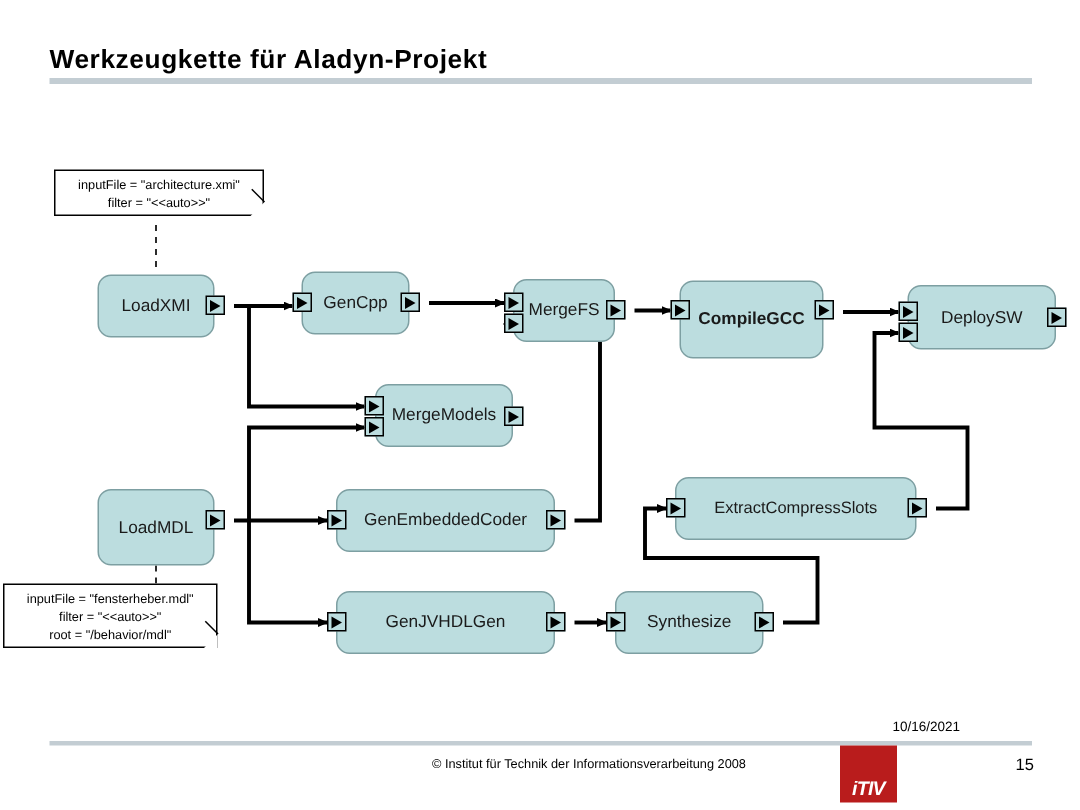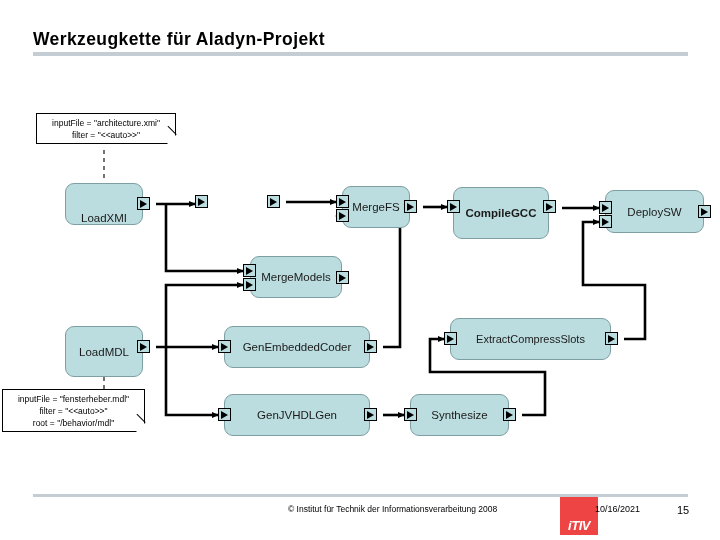--- a/index.html
+++ b/index.html
@@ -144,36 +144,36 @@
     font-size: 8.5px;
     color: #000000;
     white-space: nowrap;
   }
   #footer-logo {
     position: absolute;
     left: 560px;
     top: 497px;
     width: 38px;
     height: 38px;
-    background: #ef4444;
+    background: #b91c1c;
     color: #ffffff;
     font-size: 13px;
     font-weight: bold;
     font-style: italic;
     display: flex;
     align-items: flex-end;
     justify-content: center;
     padding-bottom: 2px;
     box-sizing: border-box;
     letter-spacing: -0.5px;
   }
   #footer-date {
     position: absolute;
     left: 595px;
-    top: 504px;
+    top: 479px;
     font-size: 9px;
     white-space: nowrap;
   }
   #footer-page {
     position: absolute;
     left: 677px;
     top: 504px;
     font-size: 11px;
     white-space: nowrap;
   }
@@ -233,25 +233,28 @@
   </div>
 
   <div class="note" style="left:2px; top:389px; width:143px;">
     <span class="note-row">inputFile = "fensterheber.mdl"</span>
     <span class="note-row">filter = "&lt;&lt;auto&gt;&gt;"</span>
     <span class="note-row">root = "/behavior/mdl"</span>
     <span class="fold-line"></span>
     <span class="fold"></span>
   </div>
 
-  <div class="node" style="left:65px; top:183px; width:78px; height:42px;align-items:flex-end;">
+  <div class="node" style="left:65px; top:183px; width:78px; height:42px;">
     <span class="node-label">LoadXMI</span>
   </div>
   <div class="port" style="left:137px; top:197px;"></div>
 
+  <div class="node" style="left:201px; top:181px; width:72px; height:42px;">
+    <span class="node-label">GenCpp</span>
+  </div>
   <div class="port" style="left:195px; top:195px;"></div>
   <div class="port" style="left:267px; top:195px;"></div>
 
   <div class="node" style="left:342px; top:186px; width:68px; height:42px;justify-content:center;">
     <span class="node-label">MergeFS</span>
   </div>
   <div class="port" style="left:336px; top:195px;"></div>
   <div class="port" style="left:336px; top:209px;"></div>
   <div class="port" style="left:404px; top:200px;"></div>
 

